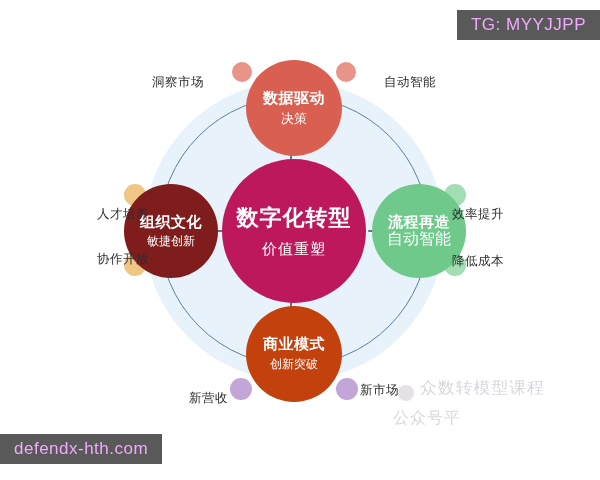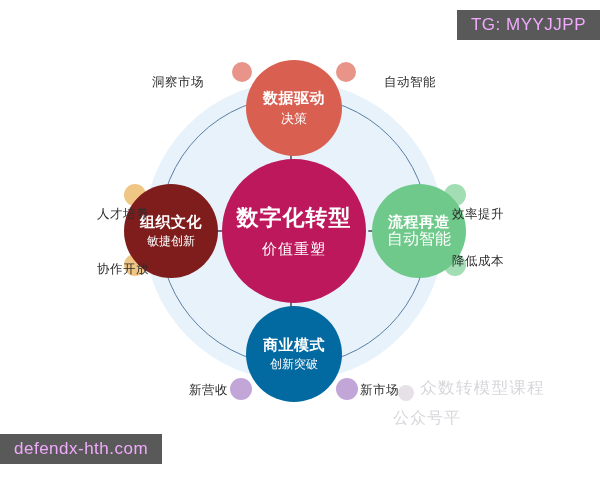--- a/index.html
+++ b/index.html
@@ -111,21 +111,22 @@
 
   #node-left{
     left:20px;top:126px;width:94px;height:94px;
     background:#7f1d1d;
   }
   #node-left .t1{font-size:15px;letter-spacing:.5px;}
   #node-left .t2{font-size:12px;margin-top:5px;}
 
   #node-bottom{
     left:142px;top:248px;width:96px;height:96px;
-    background:#0369a1;
+    background:#c2410c;
+    font-family:Liberation Serif, serif;
   }
   #node-bottom .t1{font-size:15px;letter-spacing:.5px;}
   #node-bottom .t2{font-size:12px;margin-top:5px;}
 
   
   .dot{position:absolute;border-radius:50%;z-index:3;}
   .dot.red{background:#e89489;}
   .dot.green{background:#a3ddb4;}
   .dot.orange{background:#f0c684;}
   .dot.purple{background:#c3a6d8;}
@@ -198,23 +199,23 @@
       <div class="t2">敏捷创新</div>
     </div>
 
     <div class="cap" style="left:100px;top:24px;transform:translate(-100%,-50%);text-align:right;">洞察市场</div>
     <div class="cap" style="left:280px;top:24px;transform:translateY(-50%);">自动智能</div>
 
     <div class="cap" style="left:348px;top:148px;">效率提升</div>
     <div class="cap" style="left:348px;top:195px;">降低成本</div>
 
     <div class="cap" style="left:45px;top:148px;transform:translateX(-100%);">人才培养</div>
-    <div class="cap" style="left:45px;top:203px;transform:translateX(-100%);">协作开放</div>
-
-    <div class="cap" style="left:124px;top:324px;transform:translate(-100%,0);">新营收</div>
+    <div class="cap" style="left:45px;top:193px;transform:translateX(-100%);">协作开放</div>
+
+    <div class="cap" style="left:124px;top:332px;transform:translate(-100%,0);">新营收</div>
     <div class="cap" style="left:256px;top:324px;">新市场</div>
 
   </div>
 
   <div class="chip" id="tg-chip">TG: MYYJJPP</div>
   <div class="chip" id="site-chip">defendx-hth.com</div>
 
 </div>
 
 </body></html>

